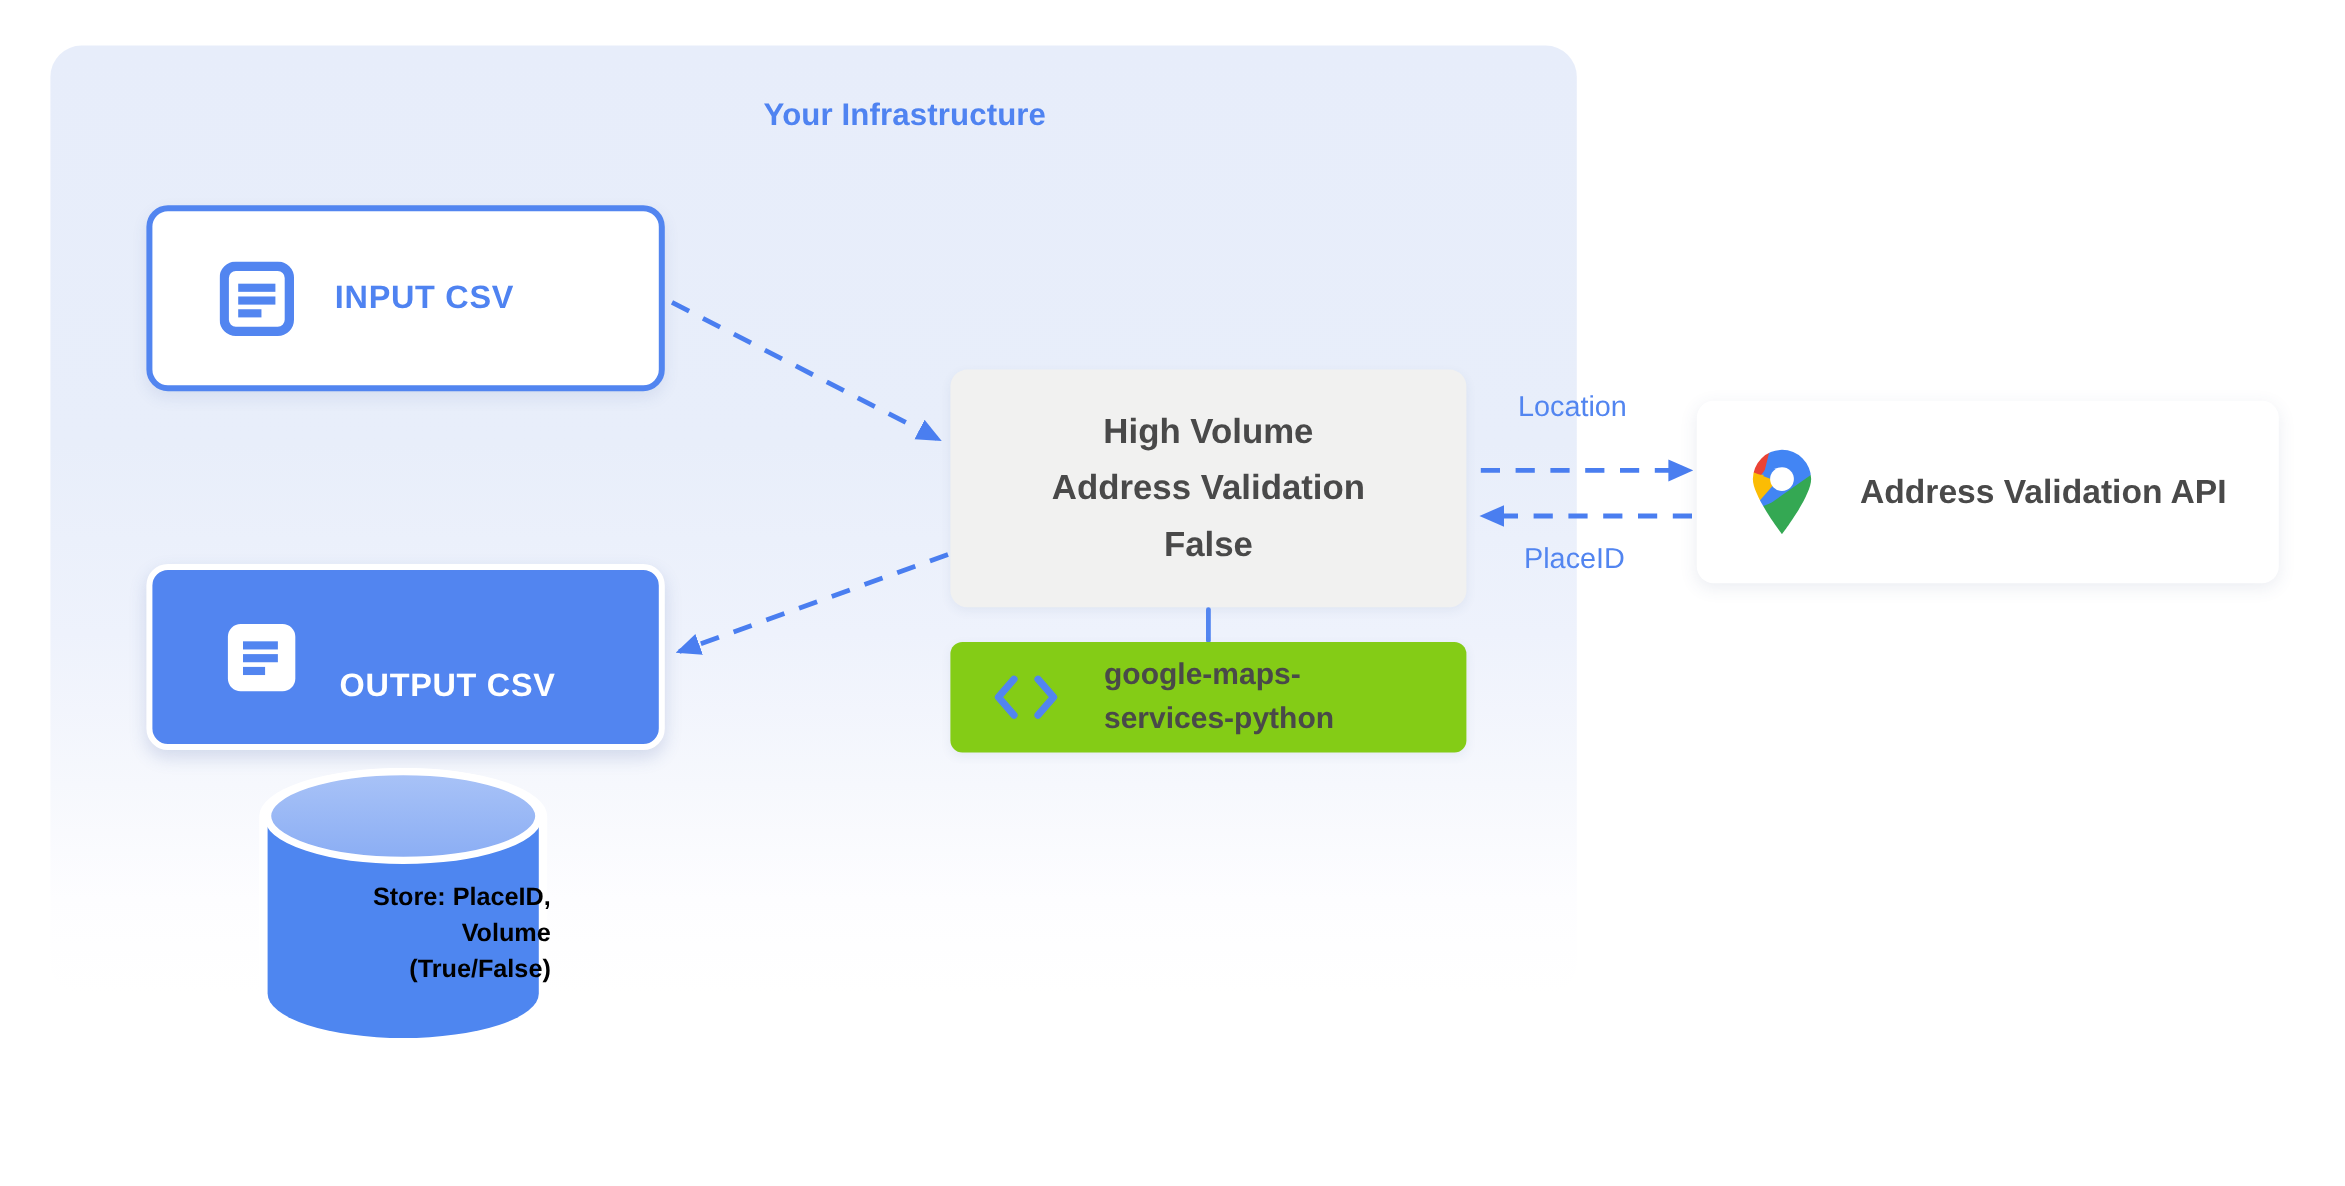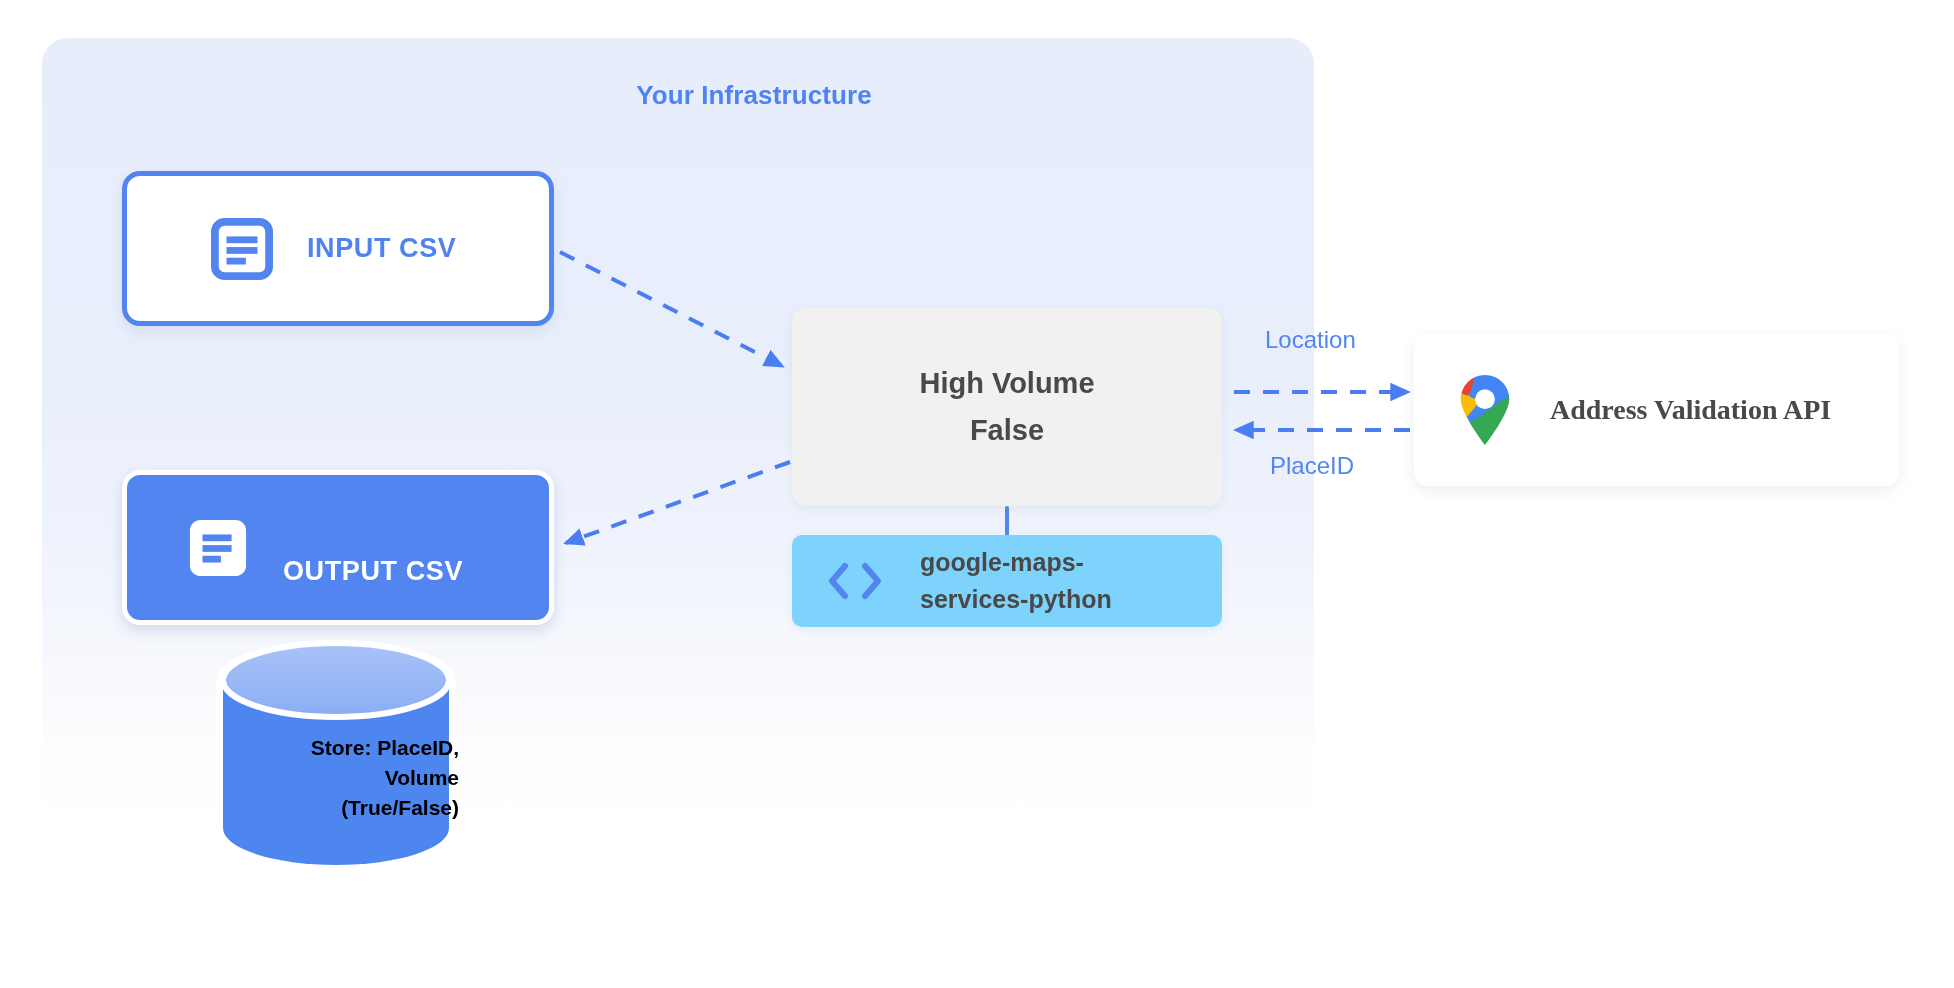--- a/index.html
+++ b/index.html
@@ -55,21 +55,21 @@
   
   #input-csv {
     left: 122px;
     top: 171px;
     width: 432px;
     height: 155px;
     background: #ffffff;
     border: 5px solid #5285f0;
     border-radius: 18px;
     box-shadow: 0 5px 12px rgba(60,90,160,.10);
-    padding-left: 84px;
+    padding-left: 56px;
   }
   #input-csv .label {
     color: #4f83f1;
     font-size: 27px;
     font-weight: 700;
     letter-spacing: .6px;
     margin-left: 34px;
   }
 
   
@@ -125,21 +125,21 @@
     background: #5285f0;
     border-radius: 2px;
   }
 
   
   #library-box {
     left: 792px;
     top: 535px;
     width: 430px;
     height: 92px;
-    background: #7dd3fc;
+    background: #84cc16;
     border-radius: 10px;
     padding-left: 34px;
     box-shadow: 0 3px 9px rgba(60,80,130,.07);
   }
   #library-box .label {
     color: #494949;
     font-size: 25px;
     font-weight: 700;
     line-height: 37px;
     margin-left: 36px;
@@ -155,21 +155,20 @@
     background: #ffffff;
     border-radius: 14px;
     padding-left: 40px;
     box-shadow: 0 4px 14px rgba(60,80,130,.10);
   }
   #api-box .label {
     color: #494949;
     font-size: 28px;
     font-weight: 700;
     margin-left: 34px;
-    font-family: Liberation Serif, serif;
   }
   .maps-pin-icon { width: 62px; height: 72px; flex: 0 0 auto; }
 
   
   #database {
     position: absolute;
     left: 213px;
     top: 640px;
     width: 246px;
     height: 228px;
@@ -246,20 +245,21 @@
     <rect x="16" y="18" width="30" height="7" fill="#5285f0"></rect>
     <rect x="16" y="29" width="30" height="7" fill="#5285f0"></rect>
     <rect x="16" y="40" width="19" height="7" fill="#5285f0"></rect>
   </svg>
   <span class="label">OUTPUT CSV</span>
 </div>
 
 <div class="node" id="script-box">
   <div class="title">
     <div>High Volume</div>
+    <div>Address Validation</div>
     <div>False</div>
   </div>
 </div>
 
 <div id="script-lib-connector"></div>
 
 <div class="node" id="library-box">
   <svg class="code-icon" viewBox="0 0 58 42">
     <path d="M19 6 L6 21 L19 36" fill="none" stroke="#5285f0" stroke-width="6" stroke-linecap="round" stroke-linejoin="round"></path>
     <path d="M39 6 L52 21 L39 36" fill="none" stroke="#5285f0" stroke-width="6" stroke-linecap="round" stroke-linejoin="round"></path>

